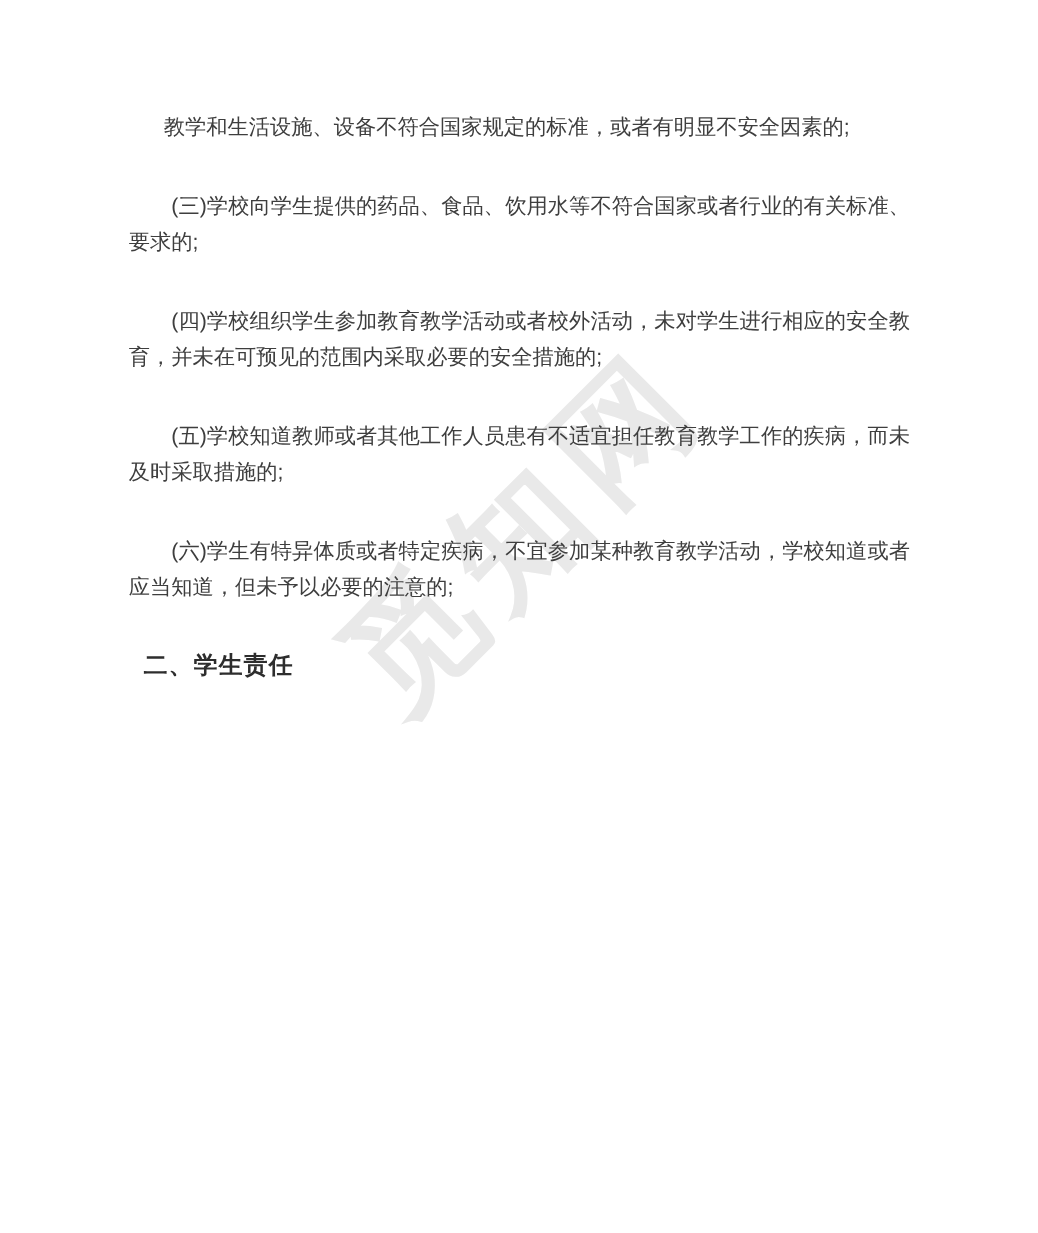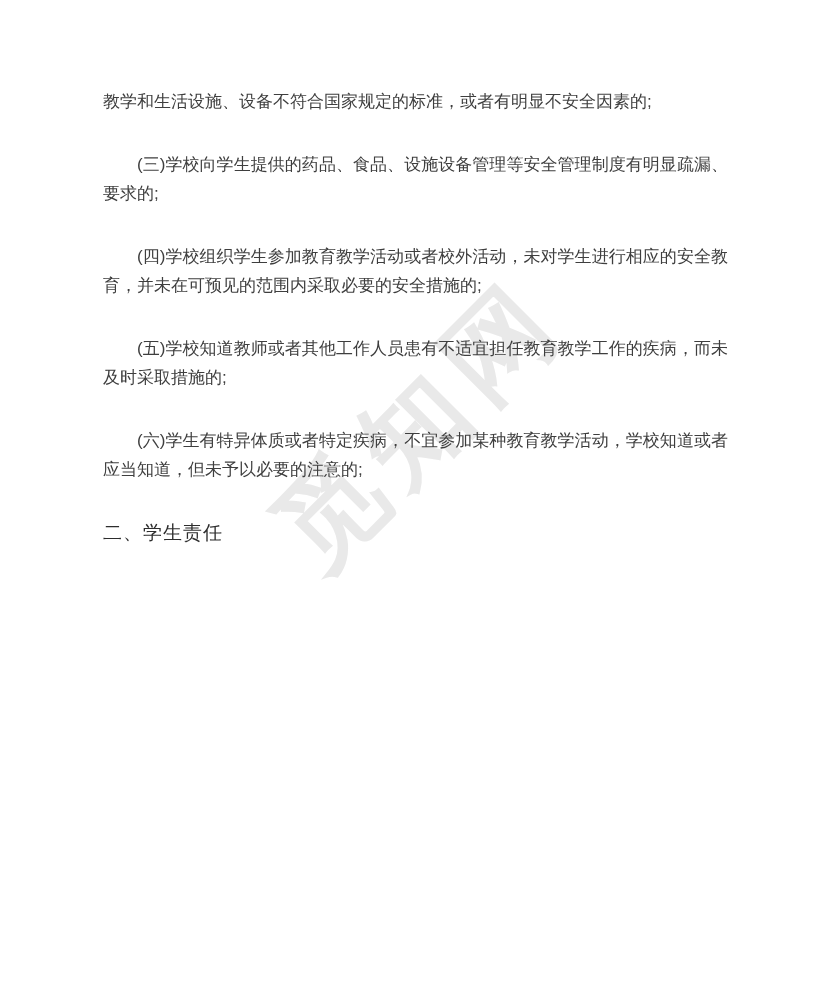--- a/index.html
+++ b/index.html
@@ -42,41 +42,42 @@
     font-size: 17px;
     line-height: 29px;
     text-align: justify;
   }
   .content p {
     margin: 0 0 34px 0;
     text-indent: 2em;
   }
   .content p.no-indent {
     text-indent: 0;
+    margin-left: 28px;
   }
   .section-heading {
-    margin: 0;
+    margin: 12px;
     color: #2d2d2d;
     font-size: 19px;
-    font-weight: normal;
+    font-weight: bold;
     line-height: 29px;
     text-indent: 0;
     letter-spacing: 1px;
   }
 </style>
 </head>
 <body>
 
 <div class="page">
 
   <div class="watermark">觅知网</div>
 
   <div class="content">
     <p class="no-indent">教学和生活设施、设备不符合国家规定的标准，或者有明显不安全因素的;</p>
-    <p>(三)学校向学生提供的药品、食品、设施设备管理等安全管理制度有明显疏漏、要求的;</p>
+    <p>(三)学校向学生提供的药品、食品、饮用水等不符合国家或者行业的有关标准、要求的;</p>
     <p>(四)学校组织学生参加教育教学活动或者校外活动，未对学生进行相应的安全教育，并未在可预见的范围内采取必要的安全措施的;</p>
     <p>(五)学校知道教师或者其他工作人员患有不适宜担任教育教学工作的疾病，而未及时采取措施的;</p>
     <p>(六)学生有特异体质或者特定疾病，不宜参加某种教育教学活动，学校知道或者应当知道，但未予以必要的注意的;</p>
 
     <h2 class="section-heading">二、学生责任</h2>
   </div>
 
 </div>
 
 </body></html>

